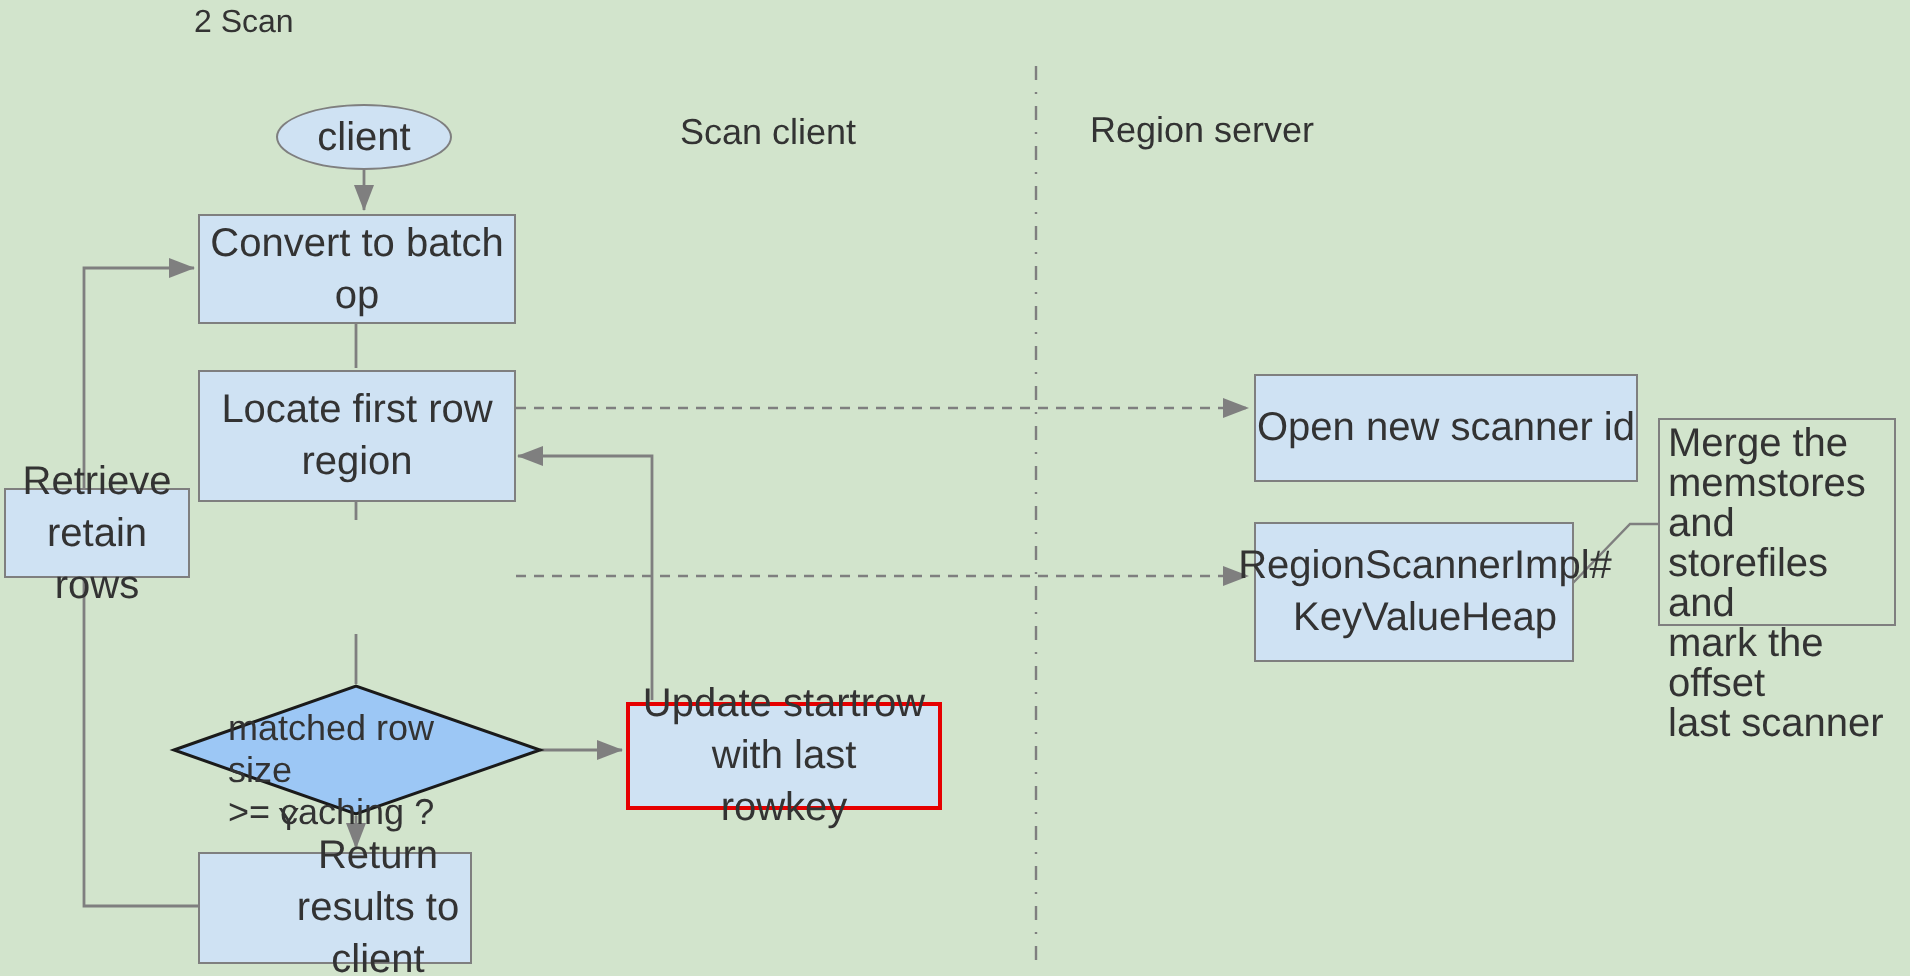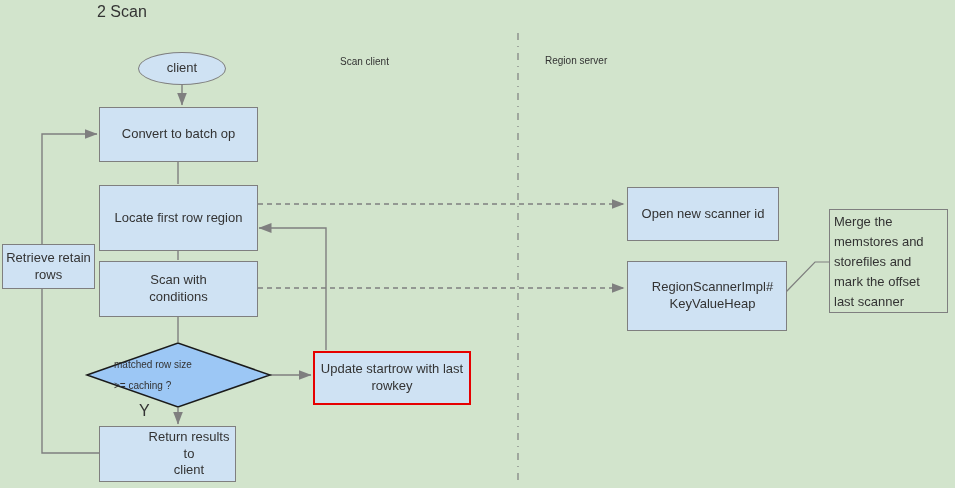--- a/index.html
+++ b/index.html
@@ -6,38 +6,38 @@
   body { background:#d2e4cc; }
   #stage {
     position:relative; width:955px; height:488px;
     background:#d2e4cc; overflow:hidden;
     font-family:Liberation Sans, sans-serif; color:#333333;
   }
   #connectors { position:absolute; left:0; top:0; width:955px; height:488px; z-index:0; }
   .node {
     position:absolute; box-sizing:border-box; z-index:1;
     display:flex; align-items:center; justify-content:center;
-    text-align:center; font-size:13px; line-height:1.3;
+    text-align:center; font-size:20px; line-height:1.3;
     white-space:pre-line;
   }
   .blue { background:#cfe2f3; border:1px solid #7f7f7f; }
   #n-client   { left:138px; top:52px;  width:88px;  height:33px; border-radius:50%; }
   #n-convert  { left:99px;  top:107px; width:159px; height:55px; }
   #n-locate   { left:99px;  top:185px; width:159px; height:66px; }
   #n-scan     { left:99px;  top:261px; width:159px; height:56px; }
   #n-return   { left:99px;  top:426px; width:137px; height:56px;padding-left:43px; }
   #n-retrieve { left:2px;   top:244px; width:93px;  height:45px; }
   #n-update   { left:313px; top:351px; width:158px; height:54px; background:#cfe2f3; border:2px solid #e60000; }
-  #n-open     { left:627px; top:187px; width:152px; height:54px; }
+  #n-open     { left:627px; top:187px; width:192px; height:54px; }
   #n-region   { left:627px; top:261px; width:160px; height:70px;padding-left:11px; }
   #n-merge    { left:829px; top:209px; width:119px; height:104px;
                 border:1px solid #7f7f7f; background:transparent;
                 align-items:flex-start; justify-content:flex-start;
                 text-align:left; padding:2px 2px 2px 4px; line-height:20px; }
-  .lbl { position:absolute; z-index:2; font-size:10px; white-space:pre-line; }
+  .lbl { position:absolute; z-index:2; font-size:18px; white-space:pre-line; }
   #lbl-title       { left:97px;  top:3px;   font-size:16px; }
   #lbl-scan-client { left:340px; top:56px;  }
   #lbl-region-srv  { left:545px; top:55px;  }
   #lbl-decision    { left:114px; top:354px; width:135px; text-align:left; line-height:21px; }
   #lbl-yes         { left:139px; top:402px; font-size:16px; }
 </style>
 </head>
 <body>
 
 <div id="stage">
@@ -71,22 +71,20 @@
   <div class="lbl" id="lbl-title">2 Scan</div>
   <div class="lbl" id="lbl-scan-client">Scan client</div>
   <div class="lbl" id="lbl-region-srv">Region server</div>
   <div class="lbl" id="lbl-decision">matched row size
 &gt;= caching ?</div>
   <div class="lbl" id="lbl-yes">Y</div>
 
   <div class="node blue" id="n-client">client</div>
   <div class="node blue" id="n-convert">Convert to batch op</div>
   <div class="node blue" id="n-locate">Locate first row region</div>
-  <div class="node blue" id="n-scan">Scan with
-conditions</div>
   <div class="node blue" id="n-return">Return results to
 client</div>
   <div class="node blue" id="n-retrieve">Retrieve retain
 rows</div>
   <div class="node" id="n-update">Update startrow with last
 rowkey</div>
   <div class="node blue" id="n-open">Open new scanner id</div>
   <div class="node blue" id="n-region">RegionScannerImpl#
 KeyValueHeap</div>
   <div class="node" id="n-merge">Merge the

